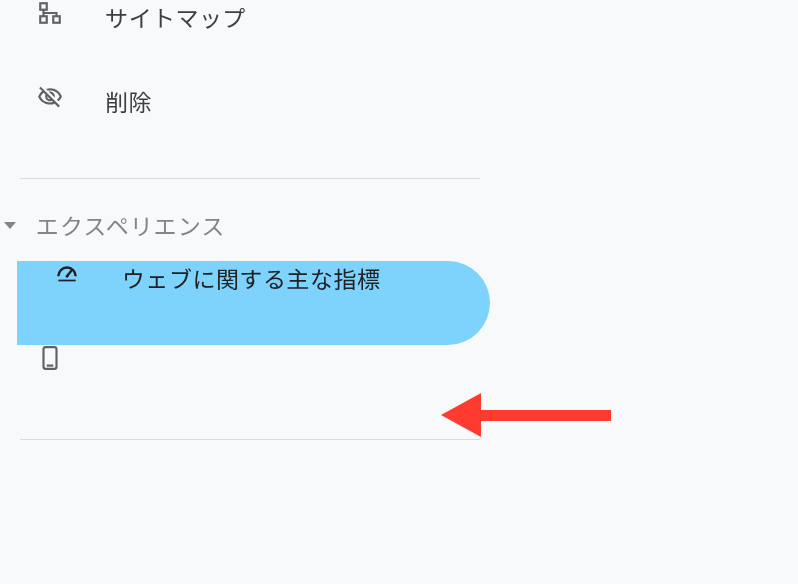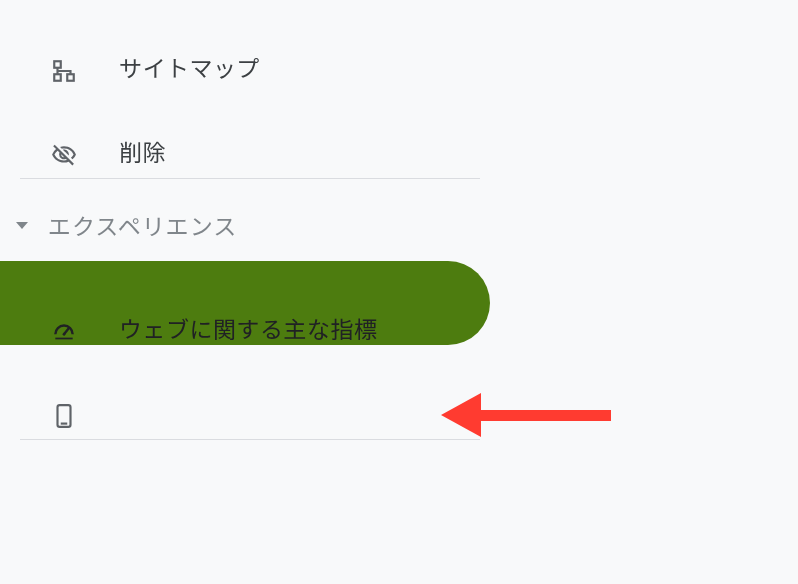--- a/index.html
+++ b/index.html
@@ -10,30 +10,31 @@
       font-family: 'Noto Sans JP', 'Hiragino Sans', 'Hiragino Kaku Gothic ProN', Meiryo, sans-serif;
       position: relative;
       overflow: hidden;
     }
     .sidebar {
       width: 490px;
       padding-top: 0;
     }
     .nav-item {
       display: flex;
-      align-items: flex-end;
+      align-items: flex-start;
       height: 84px;
-      padding-left: 51px;
+      padding-left: 37px;
       cursor: pointer;
       position: relative;
     }
     .nav-item.selected {
-      background-color: #4d7c0f;
+      background-color: #7dd3fc;
       border-top-right-radius: 42px;
       border-bottom-right-radius: 42px;
+      margin-left: 17px;
     }
     .nav-item .icon {
       width: 26px;
       height: 26px;
       display: flex;
       align-items: center;
       justify-content: center;
       color: #5f6368;
       flex-shrink: 0;
     }
@@ -46,21 +47,21 @@
       color: #3c4043;
       letter-spacing: 0.5px;
     }
     .nav-item.selected .label {
       color: #202124;
       font-weight: 400;
     }
     .section-header {
       display: flex;
       align-items: center;
-      padding-left: 16px;
+      padding-left: 4px;
       height: 60px;
       margin-top: 16px;
       margin-bottom: 6px;
       cursor: pointer;
     }
     .section-header .caret {
       width: 0;
       height: 0;
       border-left: 6px solid transparent;
       border-right: 6px solid transparent;

